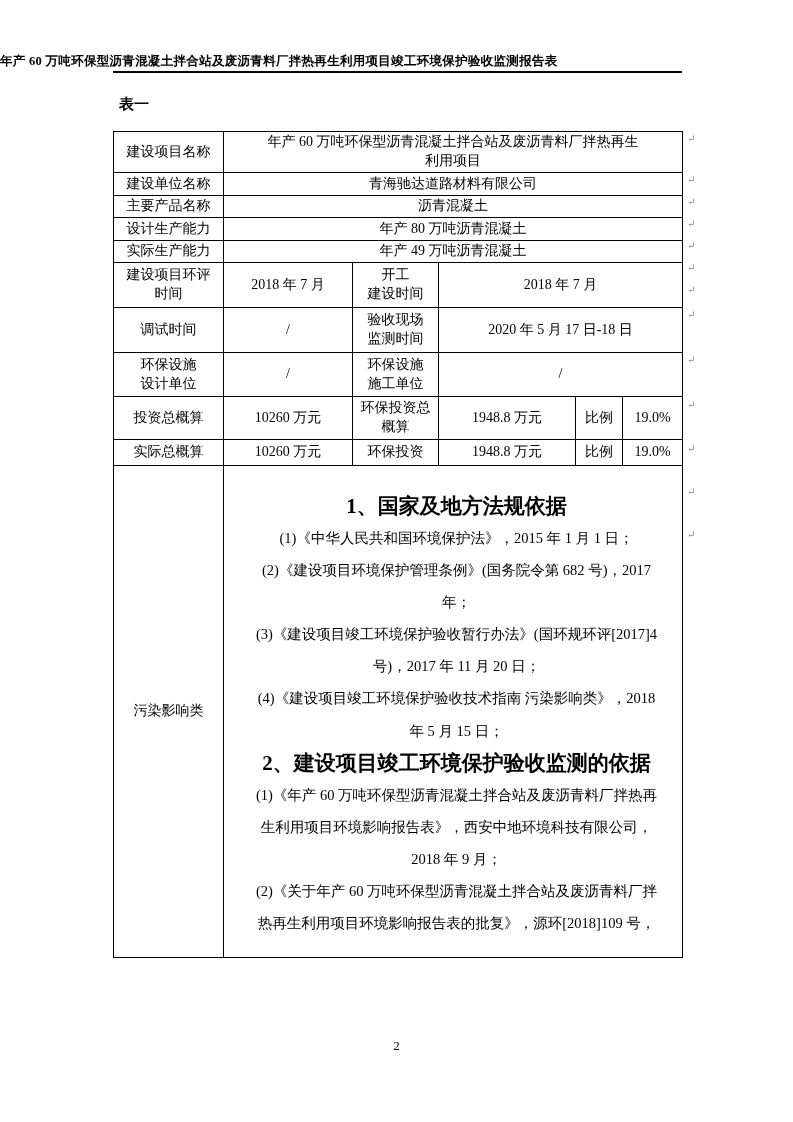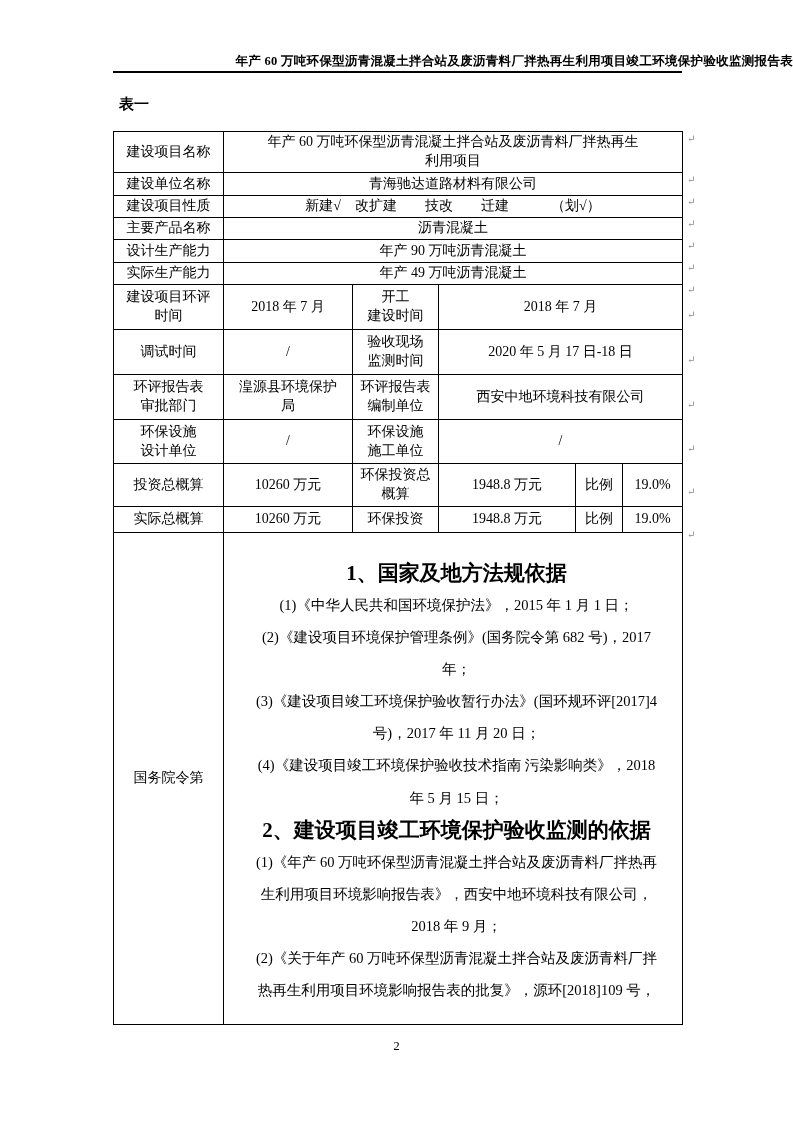--- a/index.html
+++ b/index.html
@@ -7,21 +7,21 @@
     position:relative;
     width:793px;height:1122px;
     margin:0 auto;
     background:#ffffff;
     font-family:"Liberation Serif","DejaVu Serif",serif;
     color:#000;
     overflow:hidden;
   }
   .doc-title{
     position:absolute;top:53px;left:0;width:100%;
-    text-align:right;font-weight:bold;font-size:12.5px;
+    text-align:left;font-weight:bold;font-size:12.5px;
     letter-spacing:0.3px;white-space:nowrap;
   }
   .header-rule{
     position:absolute;top:71px;left:113px;width:569px;height:2px;
     background:#000;
   }
   .table-caption{
     position:absolute;top:95px;left:119px;
     font-weight:bold;font-size:15px;
   }
@@ -81,58 +81,45 @@
         <tr style="height:41px">
       <td>建设项目名称</td>
       <td colspan="5">年产 60 万吨环保型沥青混凝土拌合站及废沥青料厂拌热再生
 利用项目</td>
     </tr>
     <tr style="height:23px">
       <td>建设单位名称</td>
       <td colspan="5">青海驰达道路材料有限公司</td>
     </tr>
     <tr style="height:22px">
-      <td>建设项目性质</td>
-      <td colspan="5">新建√　改扩建　　技改　　迁建　　　（划√）</td>
-    </tr>
-    <tr style="height:22px">
       <td>主要产品名称</td>
       <td colspan="5">沥青混凝土</td>
     </tr>
     <tr style="height:23px">
       <td>设计生产能力</td>
-      <td colspan="5">年产 90 万吨沥青混凝土</td>
+      <td colspan="5">年产 80 万吨沥青混凝土</td>
     </tr>
     <tr style="height:22px">
       <td>实际生产能力</td>
       <td colspan="5">年产 49 万吨沥青混凝土</td>
     </tr>
     <tr style="height:45px">
       <td>建设项目环评
 时间</td>
       <td>2018 年 7 月</td>
       <td>开工
 建设时间</td>
       <td colspan="3">2018 年 7 月</td>
     </tr>
     <tr style="height:45px">
       <td>调试时间</td>
       <td>/</td>
       <td>验收现场
 监测时间</td>
       <td colspan="3">2020 年 5 月 17 日-18 日</td>
-    </tr>
-    <tr style="height:45px">
-      <td>环评报告表
-审批部门</td>
-      <td>湟源县环境保护
-局</td>
-      <td>环评报告表
-编制单位</td>
-      <td colspan="3">西安中地环境科技有限公司</td>
     </tr>
     <tr style="height:44px">
       <td>环保设施
 设计单位</td>
       <td>/</td>
       <td>环保设施
 施工单位</td>
       <td colspan="3">/</td>
     </tr>
     <tr style="height:43px">
@@ -146,21 +133,21 @@
     </tr>
     <tr style="height:26px">
       <td>实际总概算</td>
       <td>10260 万元</td>
       <td>环保投资</td>
       <td>1948.8 万元</td>
       <td>比例</td>
       <td>19.0%</td>
     </tr>
     <tr style="height:450px">
-      <td>国务院令第</td>
+      <td>污染影响类</td>
       <td colspan="5" class="basis-cell">
         <div class="basis-wrap"><div class="basis-line b">1、国家及地方法规依据</div><div class="basis-line">(1)《中华人民共和国环境保护法》，2015 年 1 月 1 日；</div><div class="basis-line">(2)《建设项目环境保护管理条例》(国务院令第 682 号)，2017</div><div class="basis-line">年；</div><div class="basis-line">(3)《建设项目竣工环境保护验收暂行办法》(国环规环评[2017]4</div><div class="basis-line">号)，2017 年 11 月 20 日；</div><div class="basis-line">(4)《建设项目竣工环境保护验收技术指南 污染影响类》，2018</div><div class="basis-line">年 5 月 15 日；</div><div class="basis-line b">2、建设项目竣工环境保护验收监测的依据</div><div class="basis-line">(1)《年产 60 万吨环保型沥青混凝土拌合站及废沥青料厂拌热再</div><div class="basis-line">生利用项目环境影响报告表》，西安中地环境科技有限公司，</div><div class="basis-line">2018 年 9 月；</div><div class="basis-line">(2)《关于年产 60 万吨环保型沥青混凝土拌合站及废沥青料厂拌</div><div class="basis-line">热再生利用项目环境影响报告表的批复》，源环[2018]109 号，</div></div>
       </td>
     </tr>
   </tbody>
     </table>
 
   <span class="pmark" style="top:134px">↵</span>
   <span class="pmark" style="top:175px">↵</span>
   <span class="pmark" style="top:197px">↵</span>

